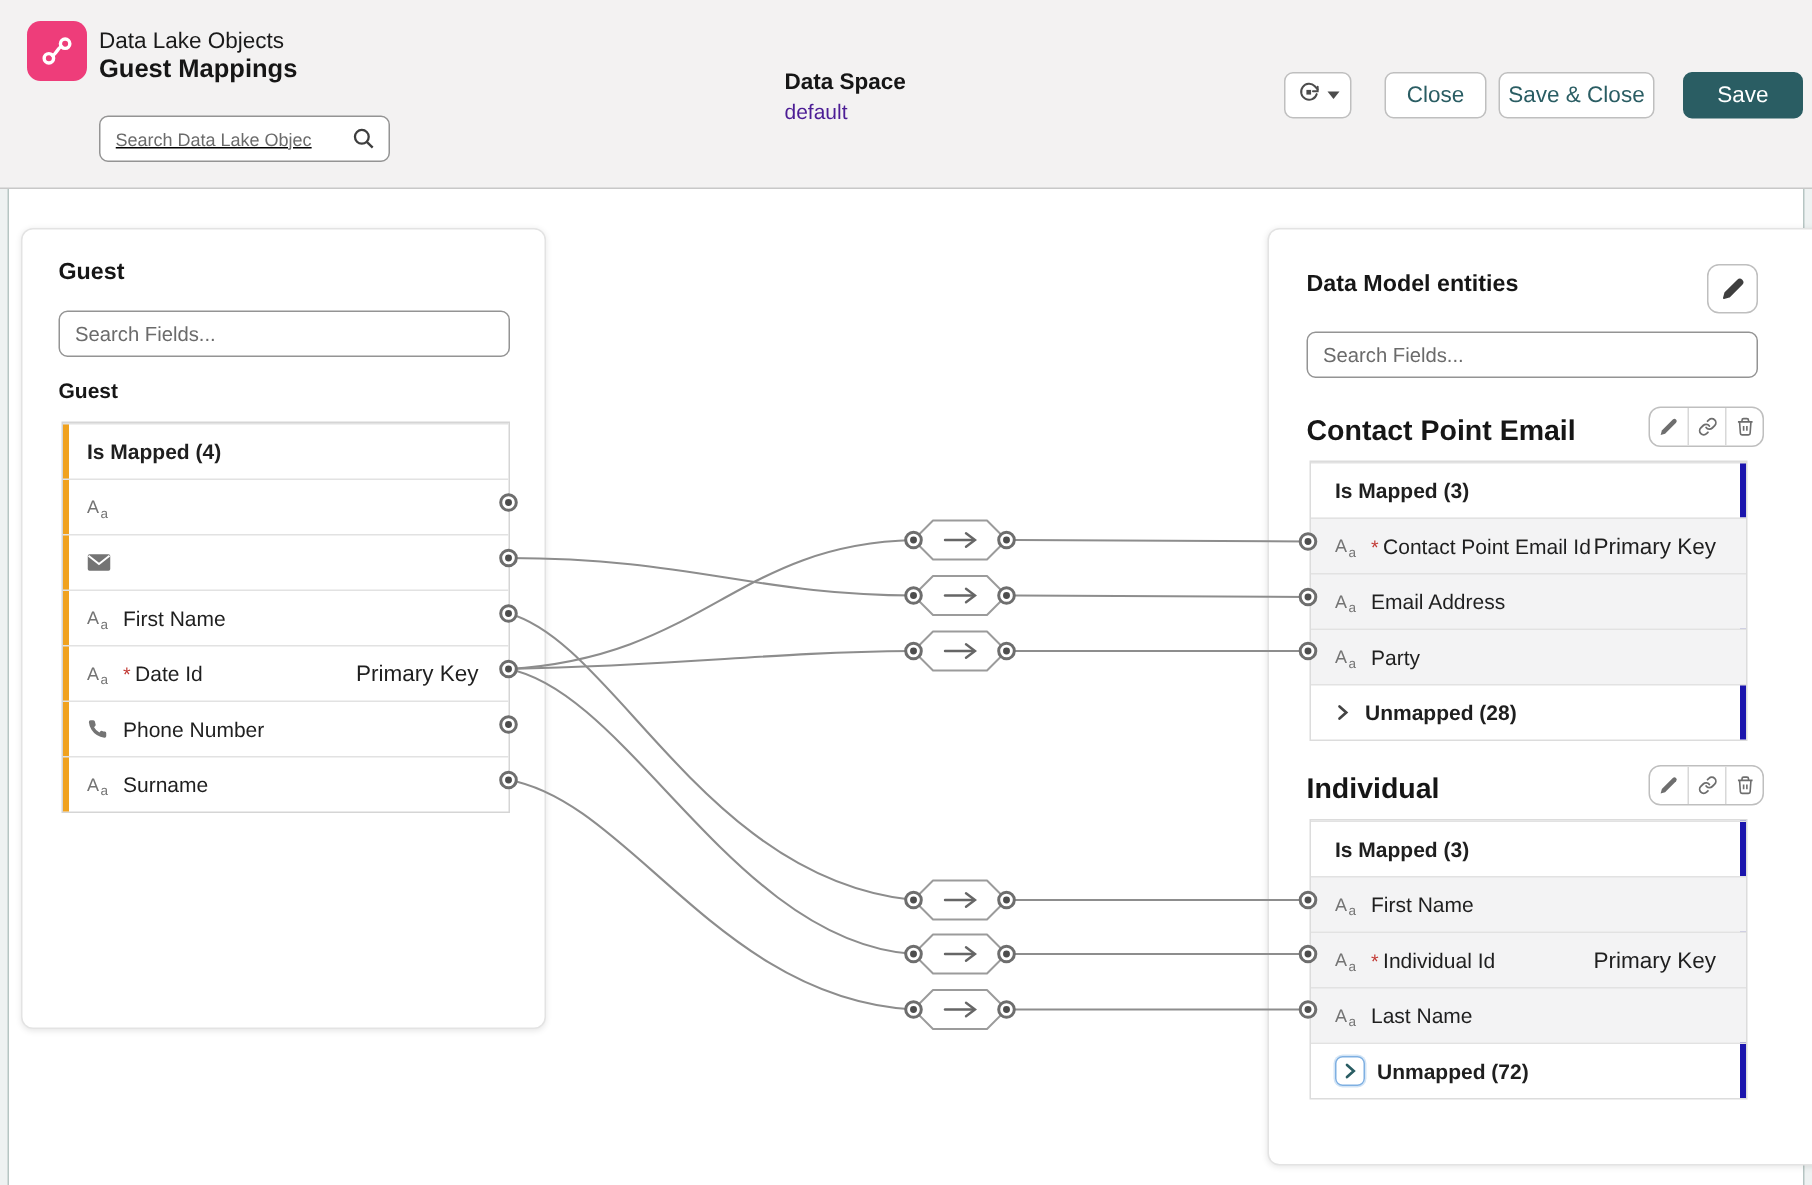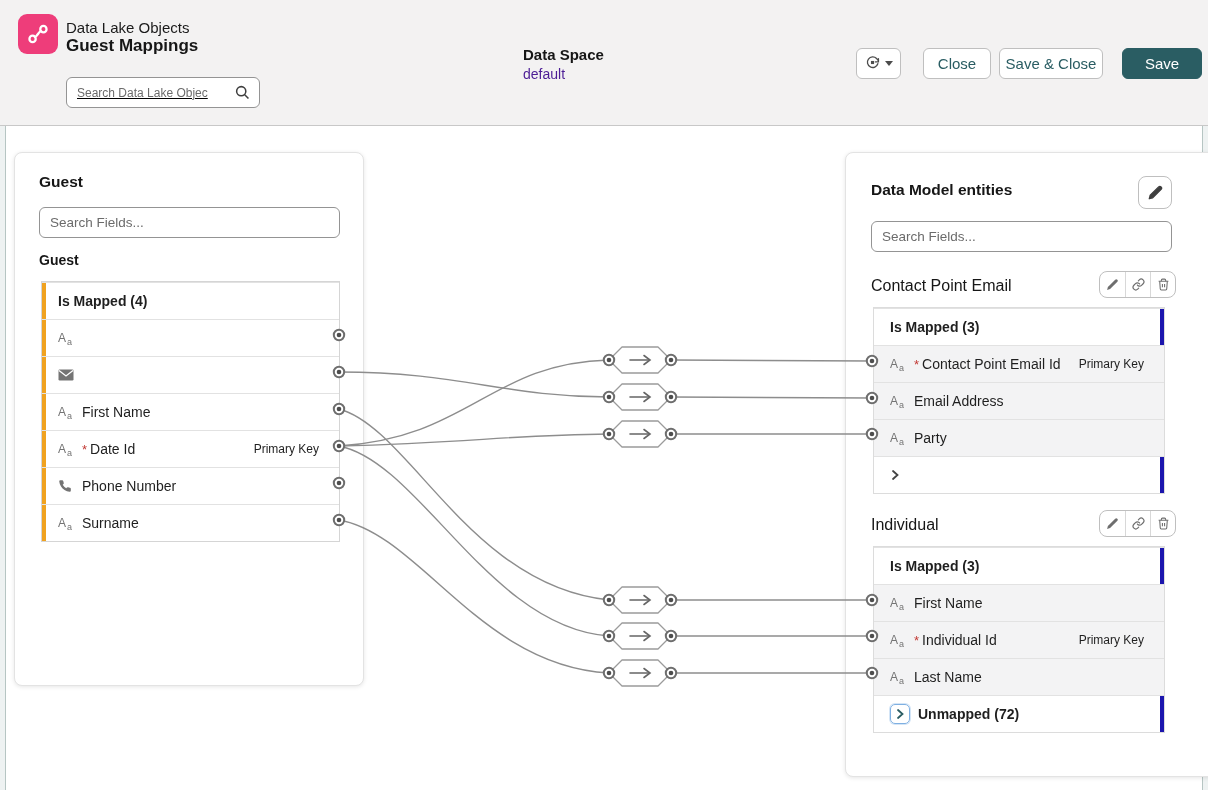--- a/index.html
+++ b/index.html
@@ -42,34 +42,34 @@
 
   
   .flist { position:absolute; background:#fff; border:1px solid #d5d5d5; }
   .flist .bar { position:absolute; left:0; top:0; bottom:0; width:4px; }
   .bar-yellow { background:#f0a21f; }
   .rbar { position:absolute; right:0; top:0; bottom:0; width:4px; background:#1b15ad; }
   .frow { position:relative; height:37px; display:flex; align-items:center; padding:0 10px 0 16px; border-top:1px solid #e2e2e2; font-size:14px; color:#1f1f1f; }
   .frow:first-child { border-top:none; }
   .frow .ficon { width:24px; display:flex; align-items:center; }
   .frow .flabel { flex:1; }
-  .frow .badge { font-size:12px; color:#1f1f1f; margin-right:10px; }
+  .frow .badge { font-size:15px; color:#1f1f1f; margin-right:10px; }
   .group-hd { font-weight:bold; }
   .req { color:#c23934; font-size:13px; margin-right:3px; }
   .gray-row { background:#f3f3f4; }
   .chev { display:inline-flex; margin-right:10px; }
   .chev-box { display:inline-flex; align-items:center; justify-content:center; width:20px; height:20px; border:1px solid #7fb0e2; border-radius:5px; box-shadow:0 0 0 1px #d4e5f6; margin-right:8px; }
 
   
   .icon-btn { position:absolute; width:34px; height:33px; border:1px solid #bfbfbf; border-radius:8px; background:#fff; display:flex; align-items:center; justify-content:center; cursor:pointer; }
   .btn-group { position:absolute; height:27px; display:flex; border:1px solid #bfbfbf; border-radius:8px; background:#fff; overflow:hidden; }
   .btn-group .seg { width:25px; display:flex; align-items:center; justify-content:center; border-left:1px solid #d8d8d8; cursor:pointer; }
   .btn-group .seg:first-child { border-left:none; }
 
-  .entity-hd { position:absolute; font-size:16px; font-weight:normal; color:#161616; }
+  .entity-hd { position:absolute; font-size:19px; font-weight:bold; color:#161616; }
 
   
   #wires { position:absolute; left:0; top:0; width:1208px; height:790px; z-index:30; pointer-events:none; }
 </style>
 </head>
 <body>
 
 <div id="app">
 
   <div class="header">
@@ -251,20 +251,21 @@
             </svg>
         </span>
         <span class="flabel">Party</span>
       </div>
       <div class="frow">
         <span class="chev">
           <svg width="10" height="12" viewBox="0 0 10 12" fill="none" stroke="#444" stroke-width="1.8" stroke-linecap="round">
               <path d="M3 2 L7.5 6 L3 10"></path>
             </svg>
         </span>
+        <span class="flabel group-hd">Unmapped (28)</span>
       </div>
     </div>
 
     <div class="entity-hd" style="left:25px; top:363px;">Individual</div>
     <div class="btn-group" style="left:253px; top:357px;">
       <span class="seg">
           <svg width="13" height="13" viewBox="0 0 24 24" fill="#6e6e6e">
             <path d="M17 3a2.83 2.83 0 0 1 4 4L7.5 20.5 2 22l1.5-5.5Z"></path>
           </svg>
         </span>

